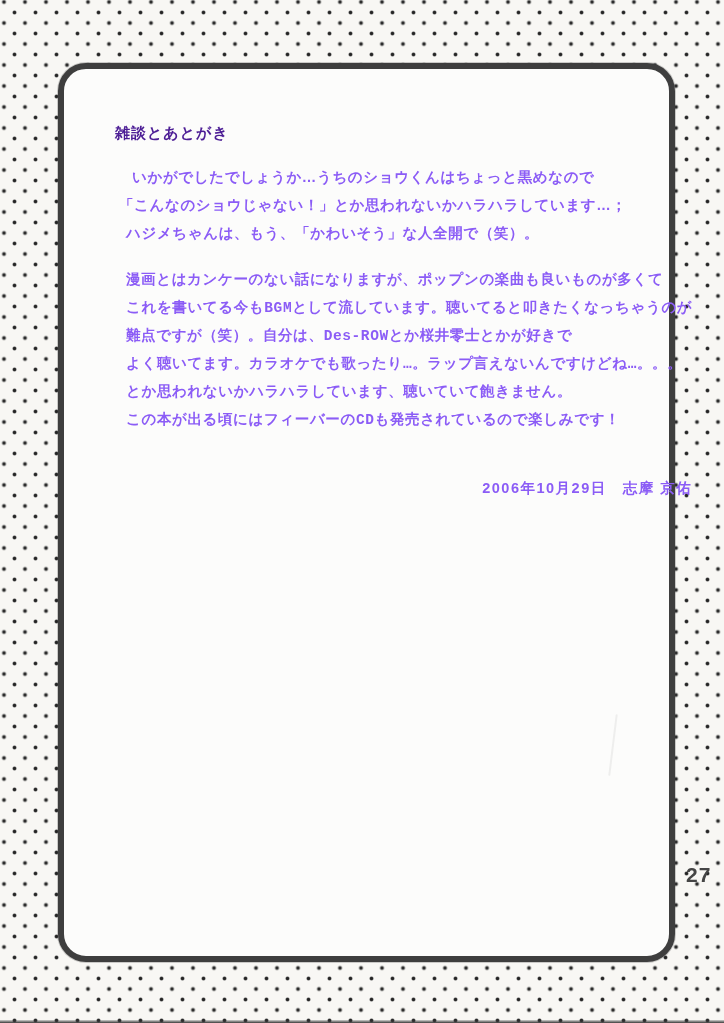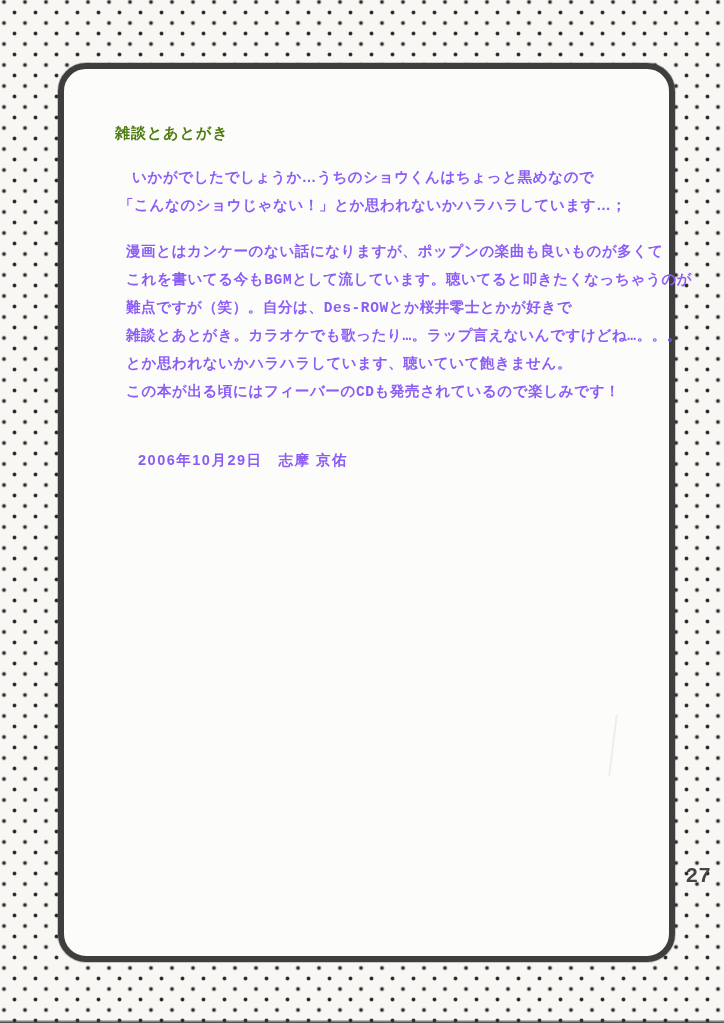--- a/index.html
+++ b/index.html
@@ -27,21 +27,21 @@
     border-radius: 28px;
     box-shadow: 0 0 0 1px rgba(62,62,62,0.25);
   }
   .doc-title {
     position: absolute;
     left: 51px;
     top: 55px;
     font-size: 15px;
     font-weight: 700;
     letter-spacing: 1px;
-    color: #4d7c0f;
+    color: #4c1d95;
     white-space: nowrap;
   }
   .text-col {
     position: absolute;
     left: 62px;
     top: 94px;
     color: #8b5cf6;
     font-size: 14.5px;
     font-weight: 700;
     letter-spacing: 0.6px;
@@ -56,20 +56,21 @@
   }
   .line.indent-first { text-indent: 6px; }
   .line.hang-bracket { text-indent: -7px; }
   .signature {
     margin-top: 24px;
     padding-left: 12px;
     height: 28px;
     line-height: 28px;
     letter-spacing: 1.5px;
     white-space: nowrap;
+    text-align: right;
   }
   .page-number {
     position: absolute;
     left: 686px;
     top: 863px;
     font-size: 21px;
     font-weight: 700;
     color: #454545;
     letter-spacing: 1px;
     white-space: nowrap;
@@ -100,27 +101,28 @@
 
   <div class="panel">
 
     <div class="doc-title">雑談とあとがき</div>
 
     <div class="text-col">
 
       <div class="para p1">
         <div class="line indent-first">いかがでしたでしょうか…うちのショウくんはちょっと黒めなので</div>
         <div class="line hang-bracket">「こんなのショウじゃない！」とか思われないかハラハラしています…；</div>
+        <div class="line">ハジメちゃんは、もう、「かわいそう」な人全開で（笑）。</div>
       </div>
 
       <div class="para p2">
         <div class="line">漫画とはカンケーのない話になりますが、ポップンの楽曲も良いものが多くて</div>
         <div class="line">これを書いてる今もBGMとして流しています。聴いてると叩きたくなっちゃうのが</div>
         <div class="line">難点ですが（笑）。自分は、Des-ROWとか桜井零士とかが好きで</div>
-        <div class="line">雑談とあとがき。カラオケでも歌ったり…。ラップ言えないんですけどね…。。。</div>
+        <div class="line">よく聴いてます。カラオケでも歌ったり…。ラップ言えないんですけどね…。。。</div>
         <div class="line">とか思われないかハラハラしています、聴いていて飽きません。</div>
         <div class="line">この本が出る頃にはフィーバーのCDも発売されているので楽しみです！</div>
       </div>
 
       <div class="para p3">
       </div>
 
       <div class="signature">2006年10月29日　志摩 京佑</div>
 
     </div>

